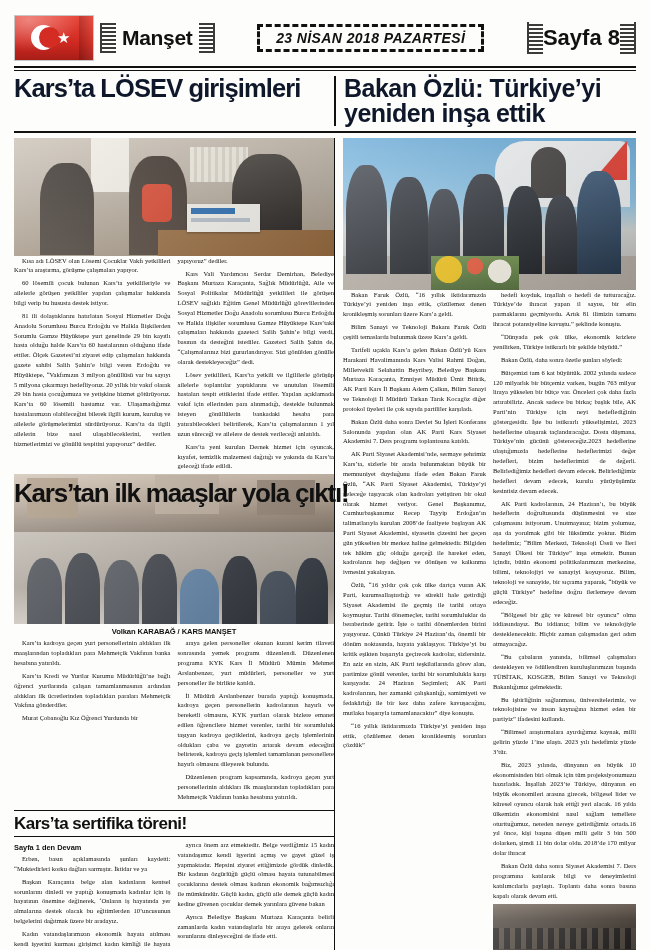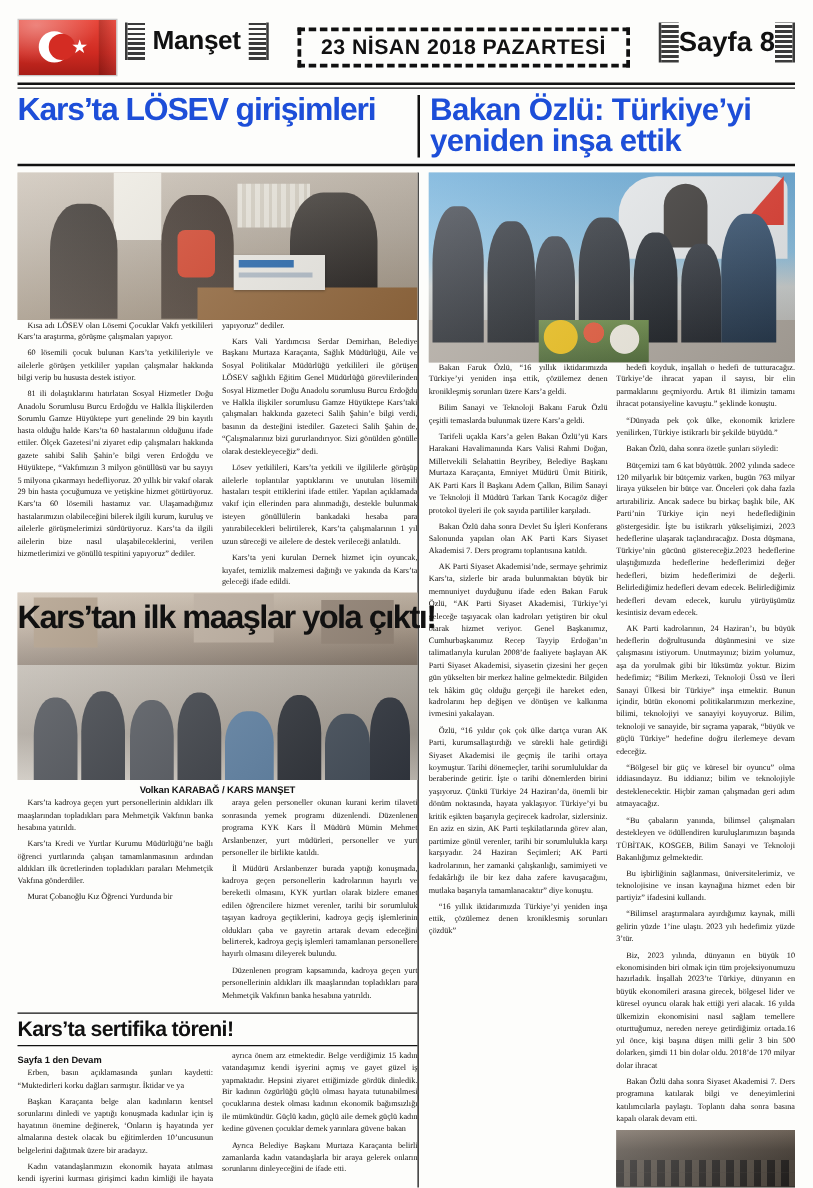--- a/index.html
+++ b/index.html
@@ -21,47 +21,47 @@
      radial-gradient(ellipse at 18% 10%, rgba(255,255,255,.35), rgba(255,255,255,0) 55%),
      linear-gradient(180deg,#e8473b 0%,#cf2a21 60%,#a81d17 100%);}
   .flag .crescent{position:absolute;left:16px;top:9px;width:25px;height:25px;border-radius:50%;
      background:#fff;box-shadow:none;}
   .flag .crescent:after{content:"";position:absolute;left:8px;top:2px;width:21px;height:21px;border-radius:50%;
      background:#d42c23;}
   .flag .star{position:absolute;left:42px;top:15px;color:#fff;font-size:15px;line-height:15px;}
   .flag .fold{position:absolute;right:0;top:0;bottom:0;width:14px;
      background:linear-gradient(90deg,rgba(0,0,0,.18),rgba(255,255,255,.05));}
 
-  .orn{flex:0 0 auto;display:flex;align-items:flex-start;justify-content:center;position:relative;height:40px;}
+  .orn{flex:0 0 auto;display:flex;align-items:center;justify-content:center;position:relative;height:40px;}
   .orn .frame{position:relative;padding:3px 16px;}
   .orn .frame:before,.orn .frame:after{
      content:"";position:absolute;top:0;bottom:0;width:14px;
      background:
        repeating-linear-gradient(0deg,#1a1a1a 0 2px,transparent 2px 4px);
      opacity:.85;}
   .orn .frame:before{left:0;border-left:2px solid #1a1a1a;}
   .orn .frame:after{right:0;border-right:2px solid #1a1a1a;}
   .mh-title{font-family:"Liberation Sans",sans-serif;font-weight:bold;font-size:21px;letter-spacing:-.3px;
      padding:0 6px;white-space:nowrap;}
 
   .dateplate{flex:1 1 auto;display:flex;align-items:center;justify-content:center;}
   .dateplate .dashbox{
      border:3px dashed #111;padding:3px 16px;font-family:"Liberation Sans",sans-serif;
-     font-weight:bold;font-size:17px;letter-spacing:.4px;white-space:nowrap;}
+     font-weight:bold;font-size:14px;letter-spacing:.4px;white-space:nowrap;font-style:italic;}
 
   .pageno{font-family:"Liberation Sans",sans-serif;font-weight:bold;font-size:22px;white-space:nowrap;}
 
   .mh-rule{border-top:2px solid #111;margin-top:4px;}
   .mh-rule2{border-top:1px solid #111;margin-top:1.5px;}
 
   
   .heads{display:flex;margin-top:5px;}
   .head-l{width:320px;flex:0 0 auto;}
   .head-r{flex:1 1 auto;padding-left:8px;border-left:2px solid #111;}
-  h1.hl{font-family:"Liberation Sans",sans-serif;font-weight:bold;margin:0;line-height:1;color:#1d4ed8;}
+  h1.hl{font-family:"Liberation Sans",sans-serif;font-weight:bold;margin:0;line-height:1;color:#0f172a;}
   .head-l h1.hl{font-size:25.5px;letter-spacing:-.9px;}
   .head-r h1.hl{font-size:25px;letter-spacing:-.5px;}
   .hl-rule{border-top:2px solid #111;margin-top:5px;}
 
   
   .cols{display:flex;margin-top:5px;align-items:flex-start;}
   .colL{width:320px;flex:0 0 auto;}
   .colR{flex:1 1 auto;padding-left:8px;border-left:1px solid #111;}
 
   

